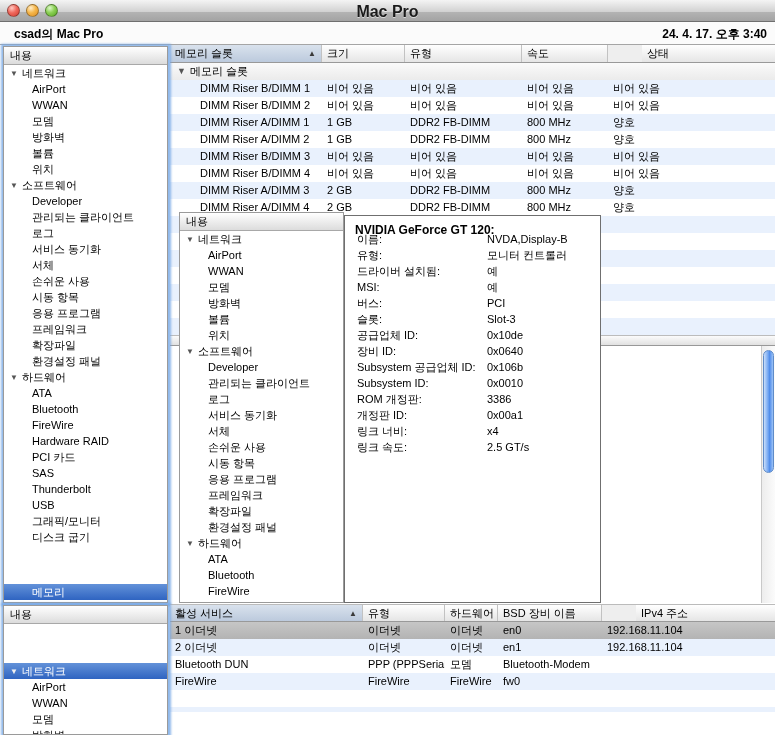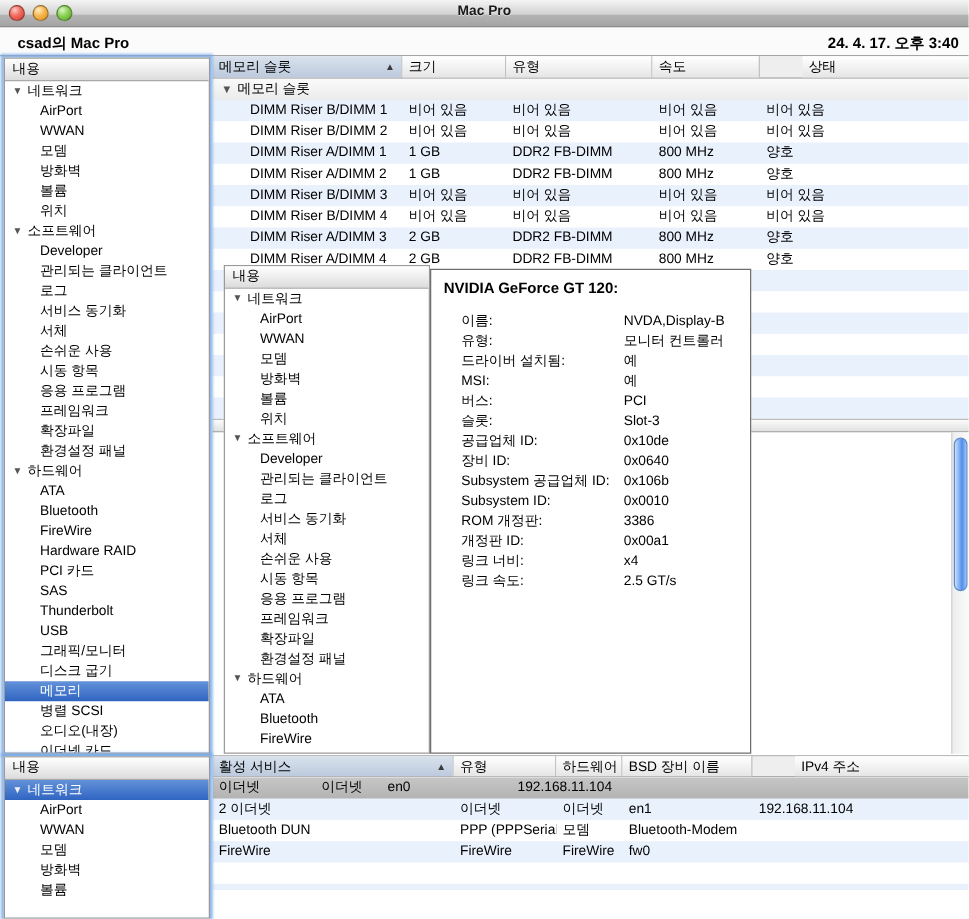--- a/index.html
+++ b/index.html
@@ -4,41 +4,41 @@
 <style>
   html,body{margin:0;padding:0;}
   body{width:775px;height:735px;position:relative;overflow:hidden;background:#fff;
        font-family:"Liberation Sans","DejaVu Sans",sans-serif;font-size:11px;color:#000;}
   .abs{position:absolute;box-sizing:border-box;}
 
   
   .titlebar{left:0;top:0;width:775px;height:22px;
     background:linear-gradient(#f4f4f4,#d2d2d2 55%,#b4b4b4 56%,#a3a3a3);
     border-bottom:1px solid #6f6f6f;}
-  .wtitle{position:absolute;left:0;right:0;top:3px;text-align:center;font-size:11px;font-weight:bold;color:#1a1a1a;
+  .wtitle{position:absolute;left:0;right:0;top:3px;text-align:center;font-size:16px;font-weight:bold;color:#1a1a1a;
     text-shadow:0 1px 0 rgba(255,255,255,.55);}
   .lights{position:absolute;left:7px;top:4px;display:flex;}
   .light{width:13px;height:13px;border-radius:50%;margin-right:6px;border:1px solid rgba(0,0,0,.35);box-sizing:border-box;}
   .light.red{background:radial-gradient(circle at 35% 28%,#ffc8c2,#f06a5e 45%,#cf3a2e);}
   .light.yellow{background:radial-gradient(circle at 35% 28%,#ffedca,#f6b74b 45%,#dd8d22);}
   .light.green{background:radial-gradient(circle at 35% 28%,#dcf7c9,#8bd054 45%,#57a523);}
 
   .infobar{left:0;top:22px;width:775px;height:23px;background:#fbfbfb;border-bottom:1px solid #a5a5a5;}
   .owner{position:absolute;left:14px;top:4px;font-size:12px;font-weight:bold;}
   .rdate{position:absolute;right:8px;top:4px;font-size:12px;font-weight:bold;}
 
   
   .sidebar{background:#fff;border:1px solid #9a9a9a;overflow:hidden;}
   .focusring{box-shadow:0 0 2px 2.5px rgba(118,168,230,.8);}
   .sb-hdr{height:18px;line-height:17px;background:linear-gradient(#ffffff,#dcdcdc);
     border-bottom:1px solid #a8a8a8;padding-left:6px;box-sizing:border-box;}
   .sb-item{height:16px;line-height:16px;white-space:nowrap;padding-left:28px;overflow:hidden;}
   .sb-item.parent{padding-left:6px;}
   .sb-item .tri{display:inline-block;font-size:8px;color:#555;margin-right:4px;vertical-align:1px;}
-  .sb-item.selected{background:linear-gradient(#6392d9,#2f64c1);color:#fff;}
+  .sb-item.selected{background:linear-gradient(#6392d9,#2f64c1);color:#fff;margin-top:39px;}
   .sb-item.selected .tri{color:#f0f0f0;}
 
   #sb-top{left:3px;top:46px;width:165px;height:557px;z-index:2;}
   #sb-mid{left:179px;top:212px;width:165px;height:391px;z-index:5;}
   #sb-bottom{left:3px;top:605px;width:165px;height:130px;z-index:11;}
 
   
   .thead{display:flex;height:18px;border-bottom:1px solid #999;background:#eee;}
   .hcell{display:flex;align-items:center;box-sizing:border-box;padding-left:5px;height:100%;
     border-right:1px solid #c2c2c2;background:linear-gradient(#ffffff,#e5e5e5);white-space:nowrap;overflow:hidden;}
@@ -67,21 +67,21 @@
     background:linear-gradient(90deg,#ededed,#fbfbfb);border-left:1px solid #c9c9c9;}
   .vthumb{position:absolute;left:1px;top:4px;width:11px;height:123px;border-radius:6px;box-sizing:border-box;
     background:linear-gradient(90deg,#c9defa,#74a7f2 45%,#4f8cea 62%,#9dc3f7);border:1px solid #5f8cc9;}
 
   #network-head{left:170px;top:604px;width:605px;border-top:1px solid #bbb;z-index:11;}
   #network-rows{left:170px;top:622px;width:605px;height:90px;z-index:11;}
 
   
   .gpu-panel{left:344px;top:215px;width:257px;height:388px;background:#fff;border:1px solid #6f6f6f;z-index:6;}
   .gpu-title{position:absolute;left:10px;top:7px;font-size:12px;font-weight:bold;white-space:nowrap;}
-  #gpu-rows{position:absolute;left:0;top:33px;width:100%;padding-left:12px;}
+  #gpu-rows{position:absolute;left:0;top:15px;width:100%;}
   .kv{position:relative;height:16px;line-height:16px;}
   .kv .k{position:absolute;left:12px;white-space:nowrap;}
   .kv .v{position:absolute;left:142px;white-space:nowrap;}
 
   
   .bottom-strip{left:170px;top:712px;width:605px;height:23px;background:#fff;border-top:1px solid #ababab;z-index:12;margin-top:24px;}
   .bottom-strip .k{position:absolute;left:45px;top:5px;font-weight:bold;}
   .bottom-strip .v{position:absolute;left:96px;top:5px;}
   .scroll-arrow{position:absolute;right:2px;top:6px;width:12px;height:14px;font-size:8px;color:#333;
     text-align:center;line-height:14px;}
@@ -387,20 +387,21 @@
     </div>
     <div class="hcell nt-c3">
       <span>BSD 장비 이름</span>
     </div>
     <div class="hcell nt-c4 last">
       <span>IPv4 주소</span>
     </div>
   </div>
 <div class="abs rows" id="network-rows">
     <div class="trow gray">
+      <div class="cell nt-c0">1 이더넷</div>
       <div class="cell nt-c1">이더넷</div>
       <div class="cell nt-c2">이더넷</div>
       <div class="cell nt-c3">en0</div>
       <div class="cell nt-c4">192.168.11.104</div>
     </div>
     <div class="trow alt">
       <div class="cell nt-c0">2 이더넷</div>
       <div class="cell nt-c1">이더넷</div>
       <div class="cell nt-c2">이더넷</div>
       <div class="cell nt-c3">en1</div>

